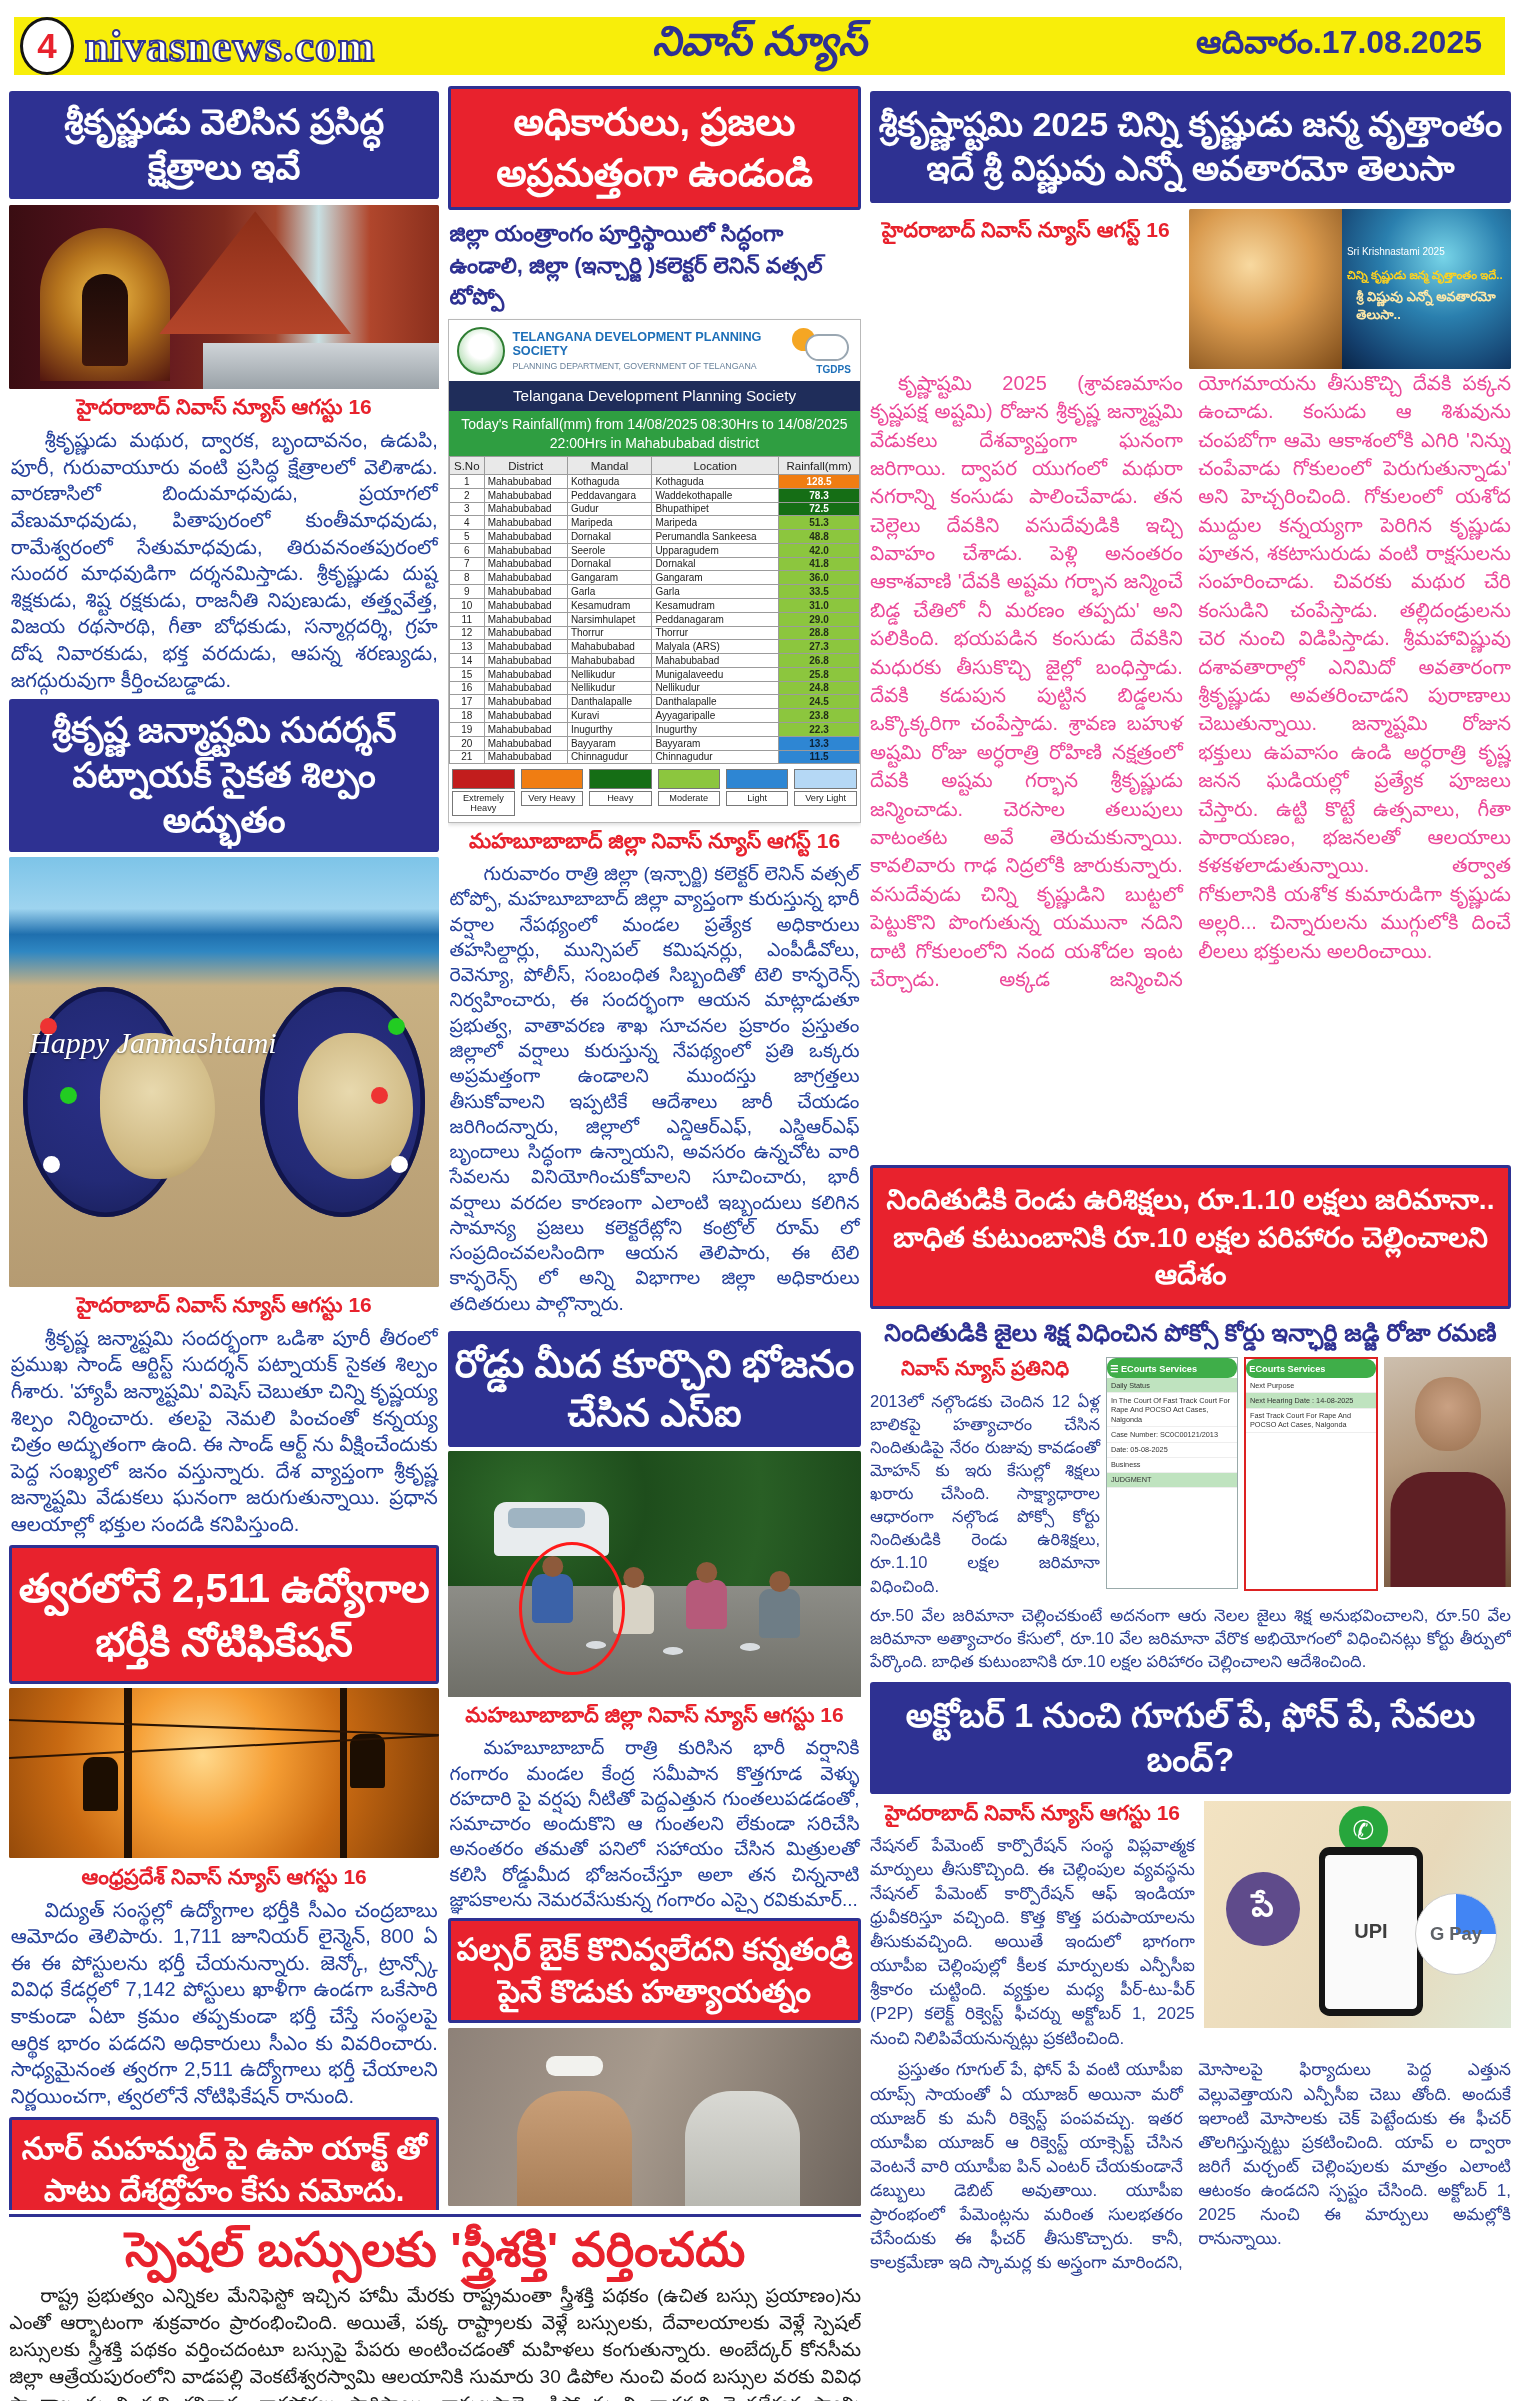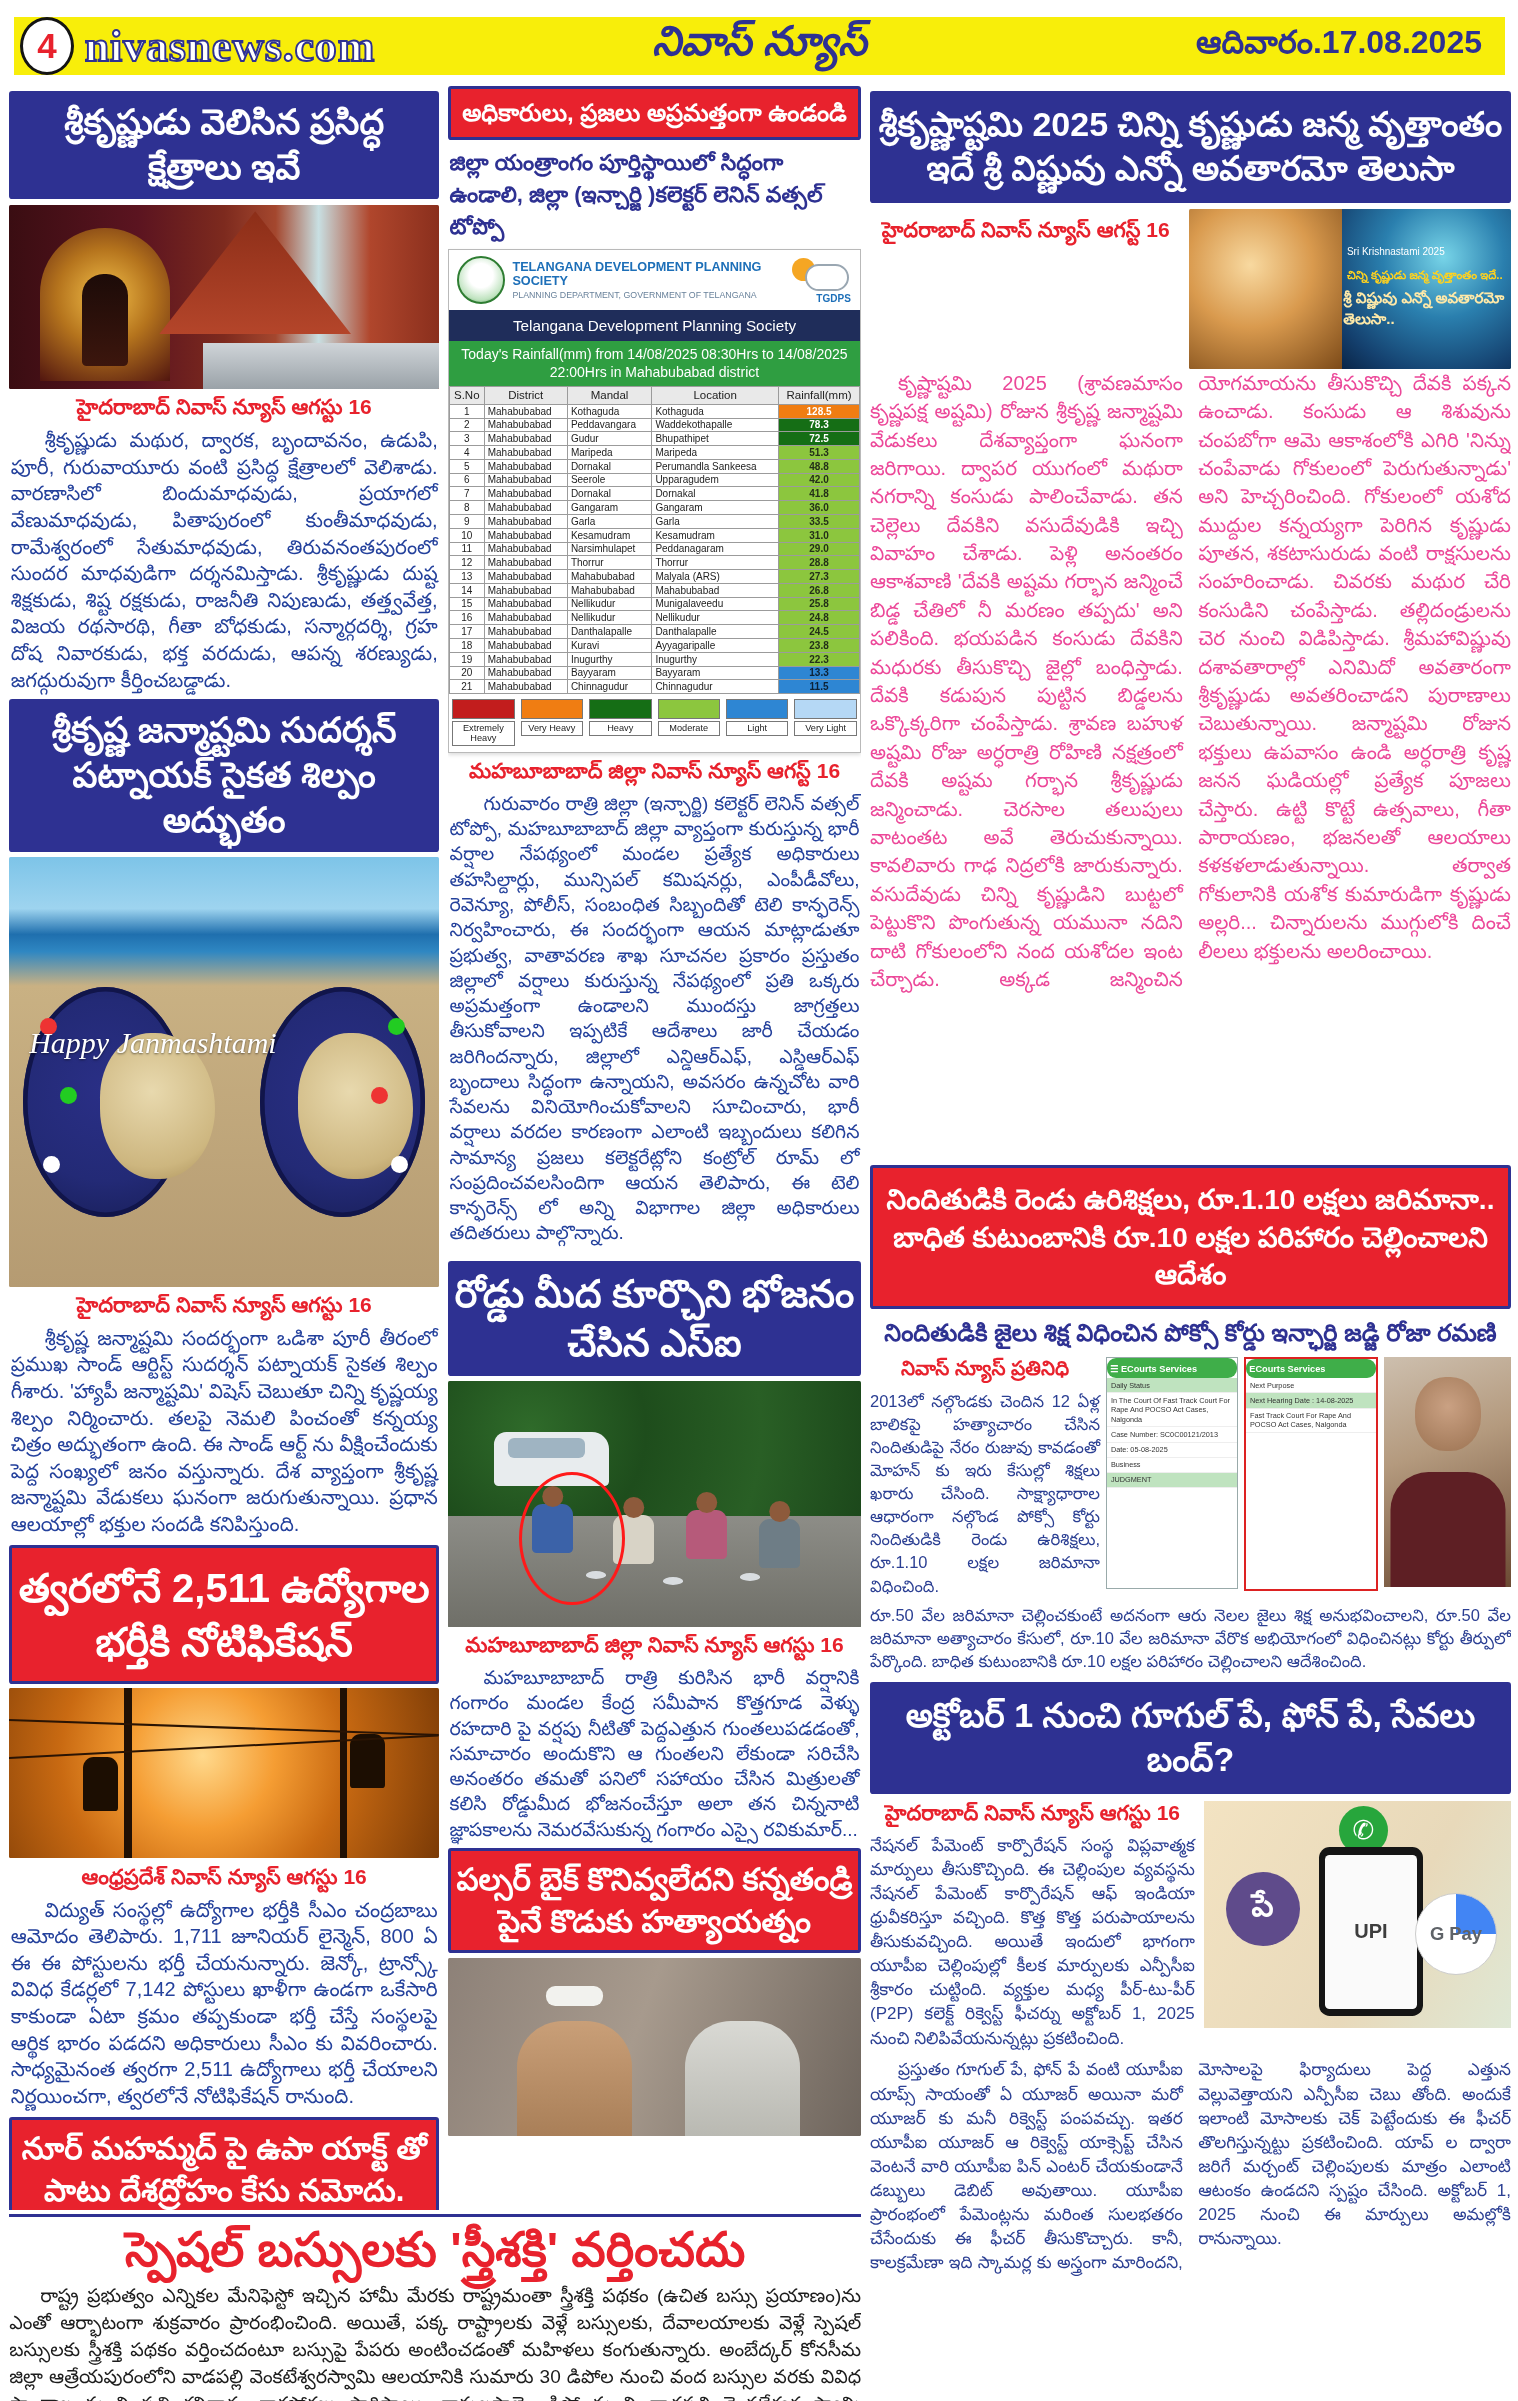--- a/index.html
+++ b/index.html
@@ -97,21 +97,21 @@
   .bandage{position:absolute;width:57px;height:20px;background:#f2f2ee;border-radius:9.2px;}
   
   .r-headline{font-size:34px;padding:12.3px 4.6px;}
   .r-toprow{display:flex;margin-top:6.1px;gap:7.7px;}
   .r-byline{color:#e8222d;font-weight:bold;font-size:21px;flex:1;text-align:center;padding-top:9.2px;}
   .krishna-photo{width:322px;height:160px;flex:0 0 auto;display:flex;}
   .krishna-a{flex:1;background:radial-gradient(circle at 40% 35%,#f8d9a0 0%,#d99a4e 45%,#7c4a18 100%);}
   .krishna-b{flex:1.1;position:relative;background:radial-gradient(circle at 60% 30%,#77d4e8 0%,#2a7fae 40%,#14406e 80%,#0a2547 100%);}
   .k-cap1{position:absolute;left:4.6px;top:37px;color:#fff;font-size:10px;}
   .k-cap2{position:absolute;left:4.6px;top:60px;color:#ffd21e;font-size:11.5px;font-weight:bold;}
-  .k-cap3{position:absolute;left:1px;top:80px;color:#ffe9a8;font-size:15px;font-weight:bold;}
+  .k-cap3{position:absolute;left:14px;top:80px;color:#ffe9a8;font-size:13px;font-weight:bold;}
   .r-bigtext{margin-top:0;column-count:2;column-gap:15.3px;color:#ec4899;font-size:20px;
       line-height:1.42;text-align:justify;height:789px;overflow:hidden;}
   .r-bigtext p{margin:0 0 7.7px;text-indent:28px;}
   .r-banner{font-size:28px;margin-top:7.7px;padding:12.3px 6.1px;}
   .r-subhead{color:#2e3192;font-weight:bold;font-size:24px;text-align:center;margin:9.2px 0 3.1px;}
   .court-row{display:flex;gap:6.1px;margin-top:4.6px;}
   .court-left{width:230px;flex:0 0 auto;}
   .court-left .by{color:#e8222d;font-weight:bold;font-size:20px;text-align:center;margin-bottom:4.6px;}
   .court-left .tx{color:#2b3f93;font-size:16.5px;line-height:1.4;text-align:justify;}
   .phone{width:130px;height:230px;background:#fff;border:1.5px solid #9aa;flex:0 0 auto;overflow:hidden;}
@@ -194,21 +194,21 @@
     <div class="wire" style="left:0;top:69px;width:430px;transform:rotate(-3deg);"></div>
   </div>
   <div class="byline">ఆంధ్రప్రదేశ్ నివాస్ న్యూస్ ఆగస్టు 16</div>
   <div class="body-text">విద్యుత్ సంస్థల్లో ఉద్యోగాల భర్తీకి సీఎం చంద్రబాబు ఆమోదం తెలిపారు. 1,711 జూనియర్ లైన్మెన్, 800 ఏ ఈ ఈ పోస్టులను భర్తీ చేయనున్నారు. జెన్కో, ట్రాన్స్కో వివిధ కేడర్లలో 7,142 పోస్టులు ఖాళీగా ఉండగా ఒకేసారి కాకుండా ఏటా క్రమం తప్పకుండా భర్తీ చేస్తే సంస్థలపై ఆర్థిక భారం పడదని అధికారులు సీఎం కు వివరించారు. సాధ్యమైనంత త్వరగా 2,511 ఉద్యోగాలు భర్తీ చేయాలని నిర్ణయించగా, త్వరలోనే నోటిఫికేషన్ రానుంది.</div>
 
   <div class="red-box" style="font-size:31px;margin-top:7.7px;">నూర్ మహమ్మద్ పై ఉపా యాక్ట్ తో పాటు దేశద్రోహం కేసు నమోదు.</div>
 
 </div>
 
 <div class="col-mid">
-  <div class="red-box" style="font-size:24px;">అధికారులు, ప్రజలు అప్రమత్తంగా ఉండండి</div>
+  <div class="red-box" style="font-size:38px;">అధికారులు, ప్రజలు అప్రమత్తంగా ఉండండి</div>
   <div class="subhead">జిల్లా యంత్రాంగం పూర్తిస్థాయిలో సిద్ధంగా ఉండాలి, జిల్లా (ఇన్చార్జి )కలెక్టర్ లెనిన్ వత్సల్ టోప్పో</div>
 
   <div class="tds-card">
     <div class="tds-top">
       <div class="tds-logo"></div>
       <div class="tds-org">
         <div class="o1">TELANGANA DEVELOPMENT PLANNING SOCIETY</div>
         <div class="o2">PLANNING DEPARTMENT, GOVERNMENT OF TELANGANA</div>
       </div>
       <div class="tgdps">

